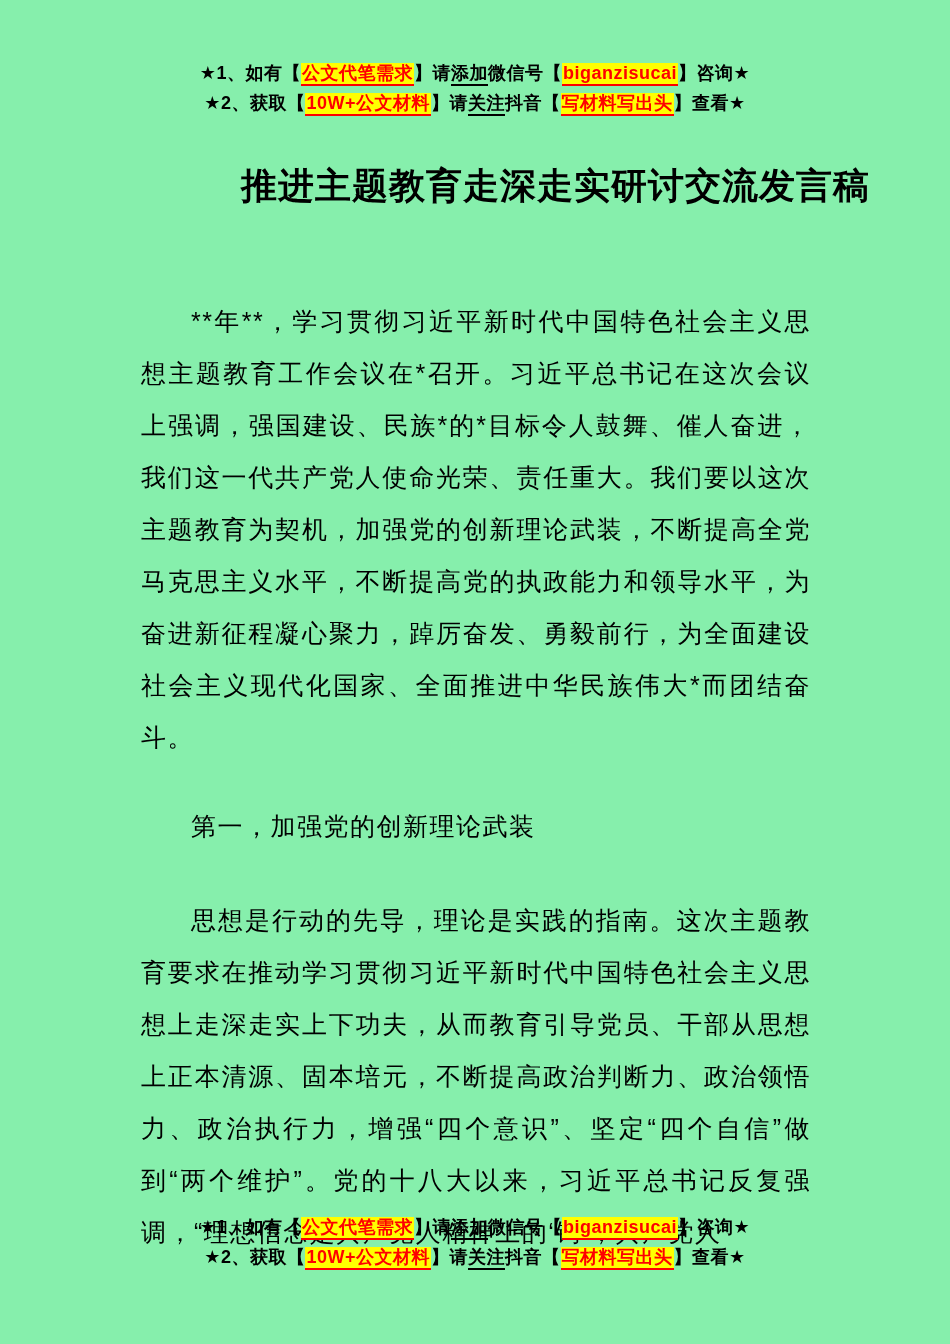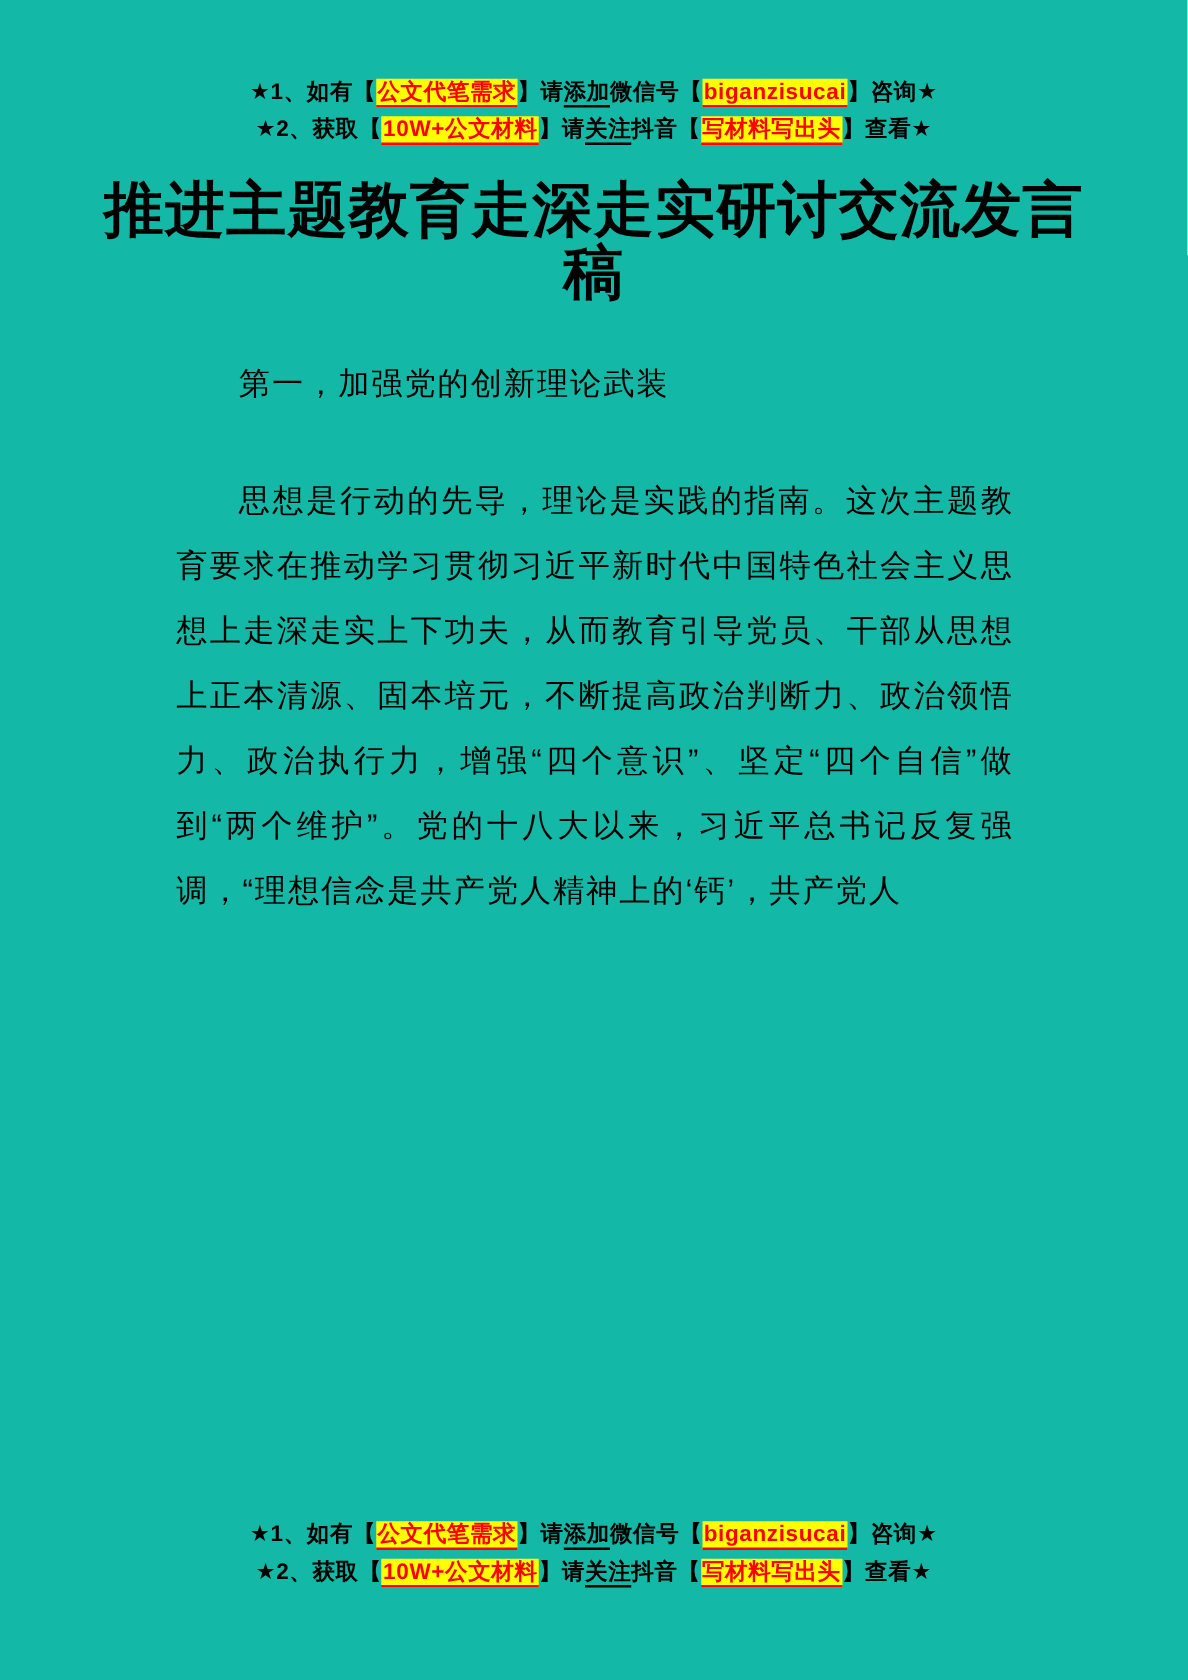--- a/index.html
+++ b/index.html
@@ -4,21 +4,21 @@
 <style>
   html, body {
     margin: 0;
     padding: 0;
     background: #ffffff;
   }
   .page {
     position: relative;
     width: 950px;
     height: 1344px;
-    background: #14b8a6;
+    background: #86efac;
     overflow: hidden;
     font-family: "Liberation Sans", "DejaVu Sans", sans-serif;
     color: #000000;
   }
   .promo {
     text-align: center;
     font-weight: bold;
     font-size: 18px;
     line-height: 30px;
     letter-spacing: 0.5px;
@@ -37,25 +37,25 @@
     background: #ffff00;
     color: #fe0000;
     border-bottom: 2px solid #fe0000;
     padding: 0 1px 1px 1px;
   }
   .ul {
     border-bottom: 2px solid #000000;
     padding-bottom: 1px;
   }
   .doc-title {
-    margin: 26px 80px 0 80px;
-    font-size: 48px;
+    margin: 43px 80px 0 80px;
+    font-size: 36px;
     line-height: 50px;
     font-weight: bold;
-    text-align: center;
+    text-align: right;
     letter-spacing: 1px;
   }
   .body-text {
     margin-left: 141px;
     margin-right: 139px;
     font-size: 25px;
     line-height: 52px;
     letter-spacing: 1.5px;
     text-align: justify;
   }
@@ -79,20 +79,21 @@
 <div class="page">
 
   <div class="promo promo-top">
     <div class="promo-line"><span>★1、如有【</span><span class="hl">公文代笔需求</span><span>】请</span><span class="ul">添加</span><span>微信号【</span><span class="hl">biganzisucai</span><span>】咨询★</span></div>
     <div class="promo-line"><span>★2、获取【</span><span class="hl">10W+公文材料</span><span>】请</span><span class="ul">关注</span><span>抖音【</span><span class="hl">写材料写出头</span><span>】查看★</span></div>
   </div>
 
   <h1 class="doc-title">推进主题教育走深走实研讨交流发言稿</h1>
 
   <div class="body-text">
+    <p class="para para-first">**年**，学习贯彻习近平新时代中国特色社会主义思想主题教育工作会议在*召开。习近平总书记在这次会议上强调，强国建设、民族*的*目标令人鼓舞、催人奋进，我们这一代共产党人使命光荣、责任重大。我们要以这次主题教育为契机，加强党的创新理论武装，不断提高全党马克思主义水平，不断提高党的执政能力和领导水平，为奋进新征程凝心聚力，踔厉奋发、勇毅前行，为全面建设社会主义现代化国家、全面推进中华民族伟大*而团结奋斗。</p>
     <p class="para para-heading">第一，加强党的创新理论武装</p>
     <p class="para para-second">思想是行动的先导，理论是实践的指南。这次主题教育要求在推动学习贯彻习近平新时代中国特色社会主义思想上走深走实上下功夫，从而教育引导党员、干部从思想上正本清源、固本培元，不断提高政治判断力、政治领悟力、政治执行力，增强“四个意识”、坚定“四个自信”做到“两个维护”。党的十八大以来，习近平总书记反复强调，“理想信念是共产党人精神上的‘钙’，共产党人</p>
   </div>
 
   <div class="promo promo-bottom">
     <div class="promo-line"><span>★1、如有【</span><span class="hl">公文代笔需求</span><span>】请</span><span class="ul">添加</span><span>微信号【</span><span class="hl">biganzisucai</span><span>】咨询★</span></div>
     <div class="promo-line"><span>★2、获取【</span><span class="hl">10W+公文材料</span><span>】请</span><span class="ul">关注</span><span>抖音【</span><span class="hl">写材料写出头</span><span>】查看★</span></div>
   </div>
 
 </div>

